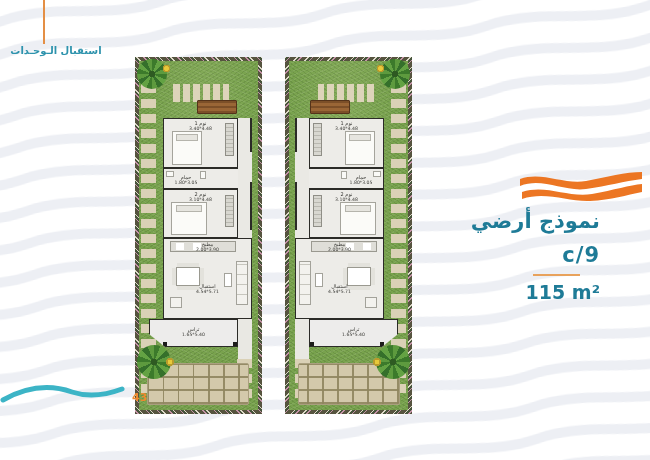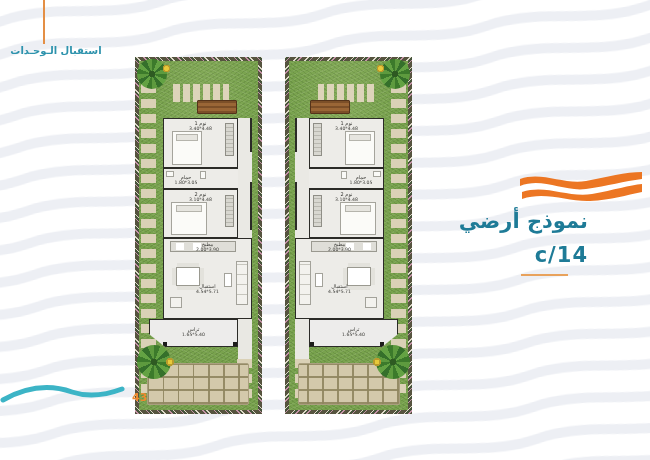--- a/index.html
+++ b/index.html
@@ -5,21 +5,21 @@
   html,body{margin:0;padding:0;width:650px;height:460px;overflow:hidden;
     font-family:"DejaVu Sans",sans-serif;background:#ffffff;position:relative;}
   
   #bgwaves{position:absolute;inset:0;z-index:0;}
   
   .accent-line{position:absolute;left:43px;top:0;width:2px;height:44px;background:#e48f45;z-index:2;}
   .section-label{position:absolute;left:6px;top:45px;width:100px;text-align:center;
     font-size:10px;font-weight:bold;color:#2e93ad;direction:rtl;z-index:2;}
   
   .logo{position:absolute;left:520px;top:170px;width:122px;height:36px;z-index:2;}
-  .info{position:absolute;left:430px;top:209px;width:158px;text-align:right;z-index:2;color:#1e7b97;}
+  .info{position:absolute;left:442px;top:209px;width:158px;text-align:right;z-index:2;color:#1e7b97;}
   .info .title{font-size:21px;font-weight:bold;direction:rtl;line-height:1.2;}
   .info .code{font-size:21px;font-weight:bold;margin-top:9px;letter-spacing:1px;}
   .info .divider{height:2px;width:47px;background:#e8a25c;margin:7px 20px 5px auto;}
   .info .area{font-size:19px;font-weight:bold;}
   
   .footer-wave{position:absolute;left:0;top:380px;width:128px;height:28px;z-index:2;}
   .page-number{position:absolute;left:132px;top:391px;font-size:11px;font-weight:bold;color:#ef8a2f;z-index:2;}
   
   .plan{position:absolute;top:57px;width:127px;height:357px;z-index:1;box-sizing:border-box;
     background:repeating-linear-gradient(45deg,#56543f 0 2px,#c492a6 2px 3px,#47543b 3px 5px,#ded8c8 5px 6px,#56543f 6px 8px);}
@@ -226,20 +226,21 @@
   <div class="palm" style="left:2px;top:288px;width:34px;height:34px;"></div>
   <div class="shrub" style="left:30px;top:300px;width:10px;height:10px;"></div>
 </div>
 
 <svg class="logo" viewBox="0 0 122 36">
   <path d="M0 9 C 22 1, 44 15, 66 11 C 86 7, 106 2, 122 2 L122 9 C 104 11, 88 16, 66 19 C 44 22, 22 7, 0 16 Z" fill="#ec7623"></path>
   <path d="M2 22 C 26 14, 48 28, 72 24 C 94 20, 110 15, 122 14 L122 22 C 106 25, 92 30, 70 31 C 48 32, 26 21, 2 29 Z" fill="#ec7623"></path>
 </svg>
 <div class="info">
   <div class="title">نموذج أرضي</div>
-  <div class="code">c/14</div>
+  <div class="code">c/9</div>
   <div class="divider"></div>
+  <div class="area">115 m²</div>
 </div>
 
 <svg class="footer-wave" viewBox="0 0 128 28">
   <path d="M3 20 C 28 6, 52 5, 72 12 C 90 18, 106 15, 122 9" stroke="#3cb4c6" stroke-width="5" fill="none" stroke-linecap="round"></path>
 </svg>
 <div class="page-number">43</div>
 
 </body></html>

